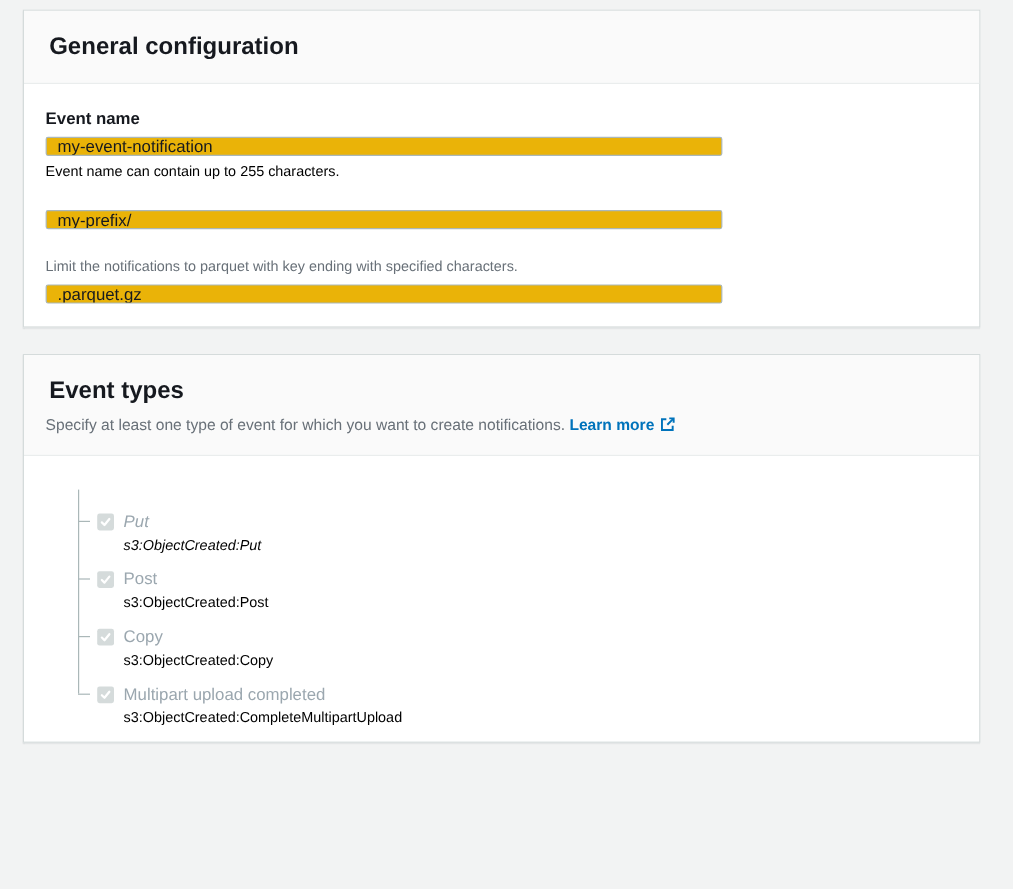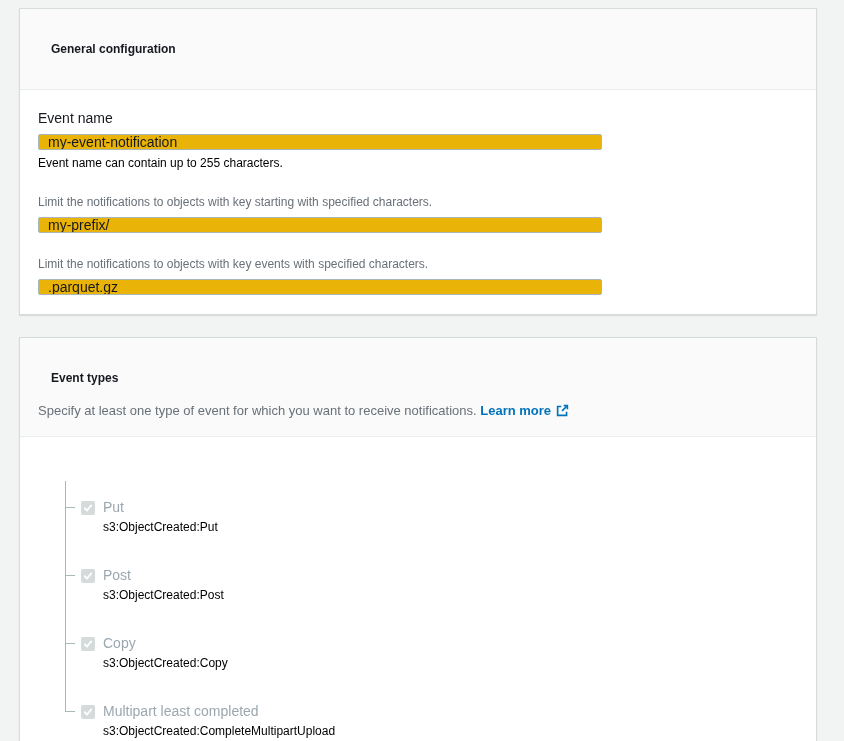--- a/index.html
+++ b/index.html
@@ -20,42 +20,42 @@
   }
   .card + .card { margin-top: 22px; }
 
   .card-header {
     background: #fafafa;
     border-bottom: 1px solid #eaeded;
     padding: 16px 18px;
   }
   .card-header.with-desc { padding: 16px 18px 17px; }
   .card-title {
-    margin: 13px;
-    font-size: 12px; line-height: 22px; font-weight: 700;
+    margin: 3px;
+    font-size: 20px; line-height: 22px; font-weight: 700;
     color: #16191f;
   }
   .header-desc {
     margin-top: 8px;
     font-size: 13px; line-height: 17px;
     color: #687078;
   }
   .learn-more {
     color: #0073bb; font-weight: 700; text-decoration: none;
     white-space: nowrap;
   }
   .ext-icon { margin-left: 5px; vertical-align: -2px; }
 
   .card-body { padding: 20px 18px 19px; }
   .card-body.event-types-body { padding: 34px 18px 12px; }
 
   
   .field + .field { margin-top: 24px; }
   .field-label {
-    font-size: 14px; line-height: 17px; font-weight: 400;
+    font-size: 14px; line-height: 17px; font-weight: 700;
     color: #16191f; display: block;
   }
   .optional-flag { font-style: italic; color: #545b64; margin-left: 4px; }
   .field-desc {
     margin-top: 3px;
     font-size: 12px; line-height: 15px; color: #687078;
   }
   .text-input {
     display: block;
     margin-top: 7px;
@@ -87,22 +87,22 @@
     margin: 3px 0 0 22px;
     font-size: 12px; line-height: 16px; color: #687078;
   }
 
   .tree { position: relative; margin-left: 27px; }
   .tree::before {
     content: ""; position: absolute;
     left: 0; top: -18px; bottom: 28px; width: 1px;
     background: #aab7b8;
   }
-  .tree-child { position: relative; padding-left: 16px; margin-top: 32px; }
-  .tree-child.first { margin-top: 28px; }
+  .tree-child { position: relative; padding-left: 16px; margin-top: 12px; }
+  .tree-child.first { margin-top: 12px; font-style: italic; }
   .tree-child::before {
     content: ""; position: absolute;
     left: 0; top: 8px; width: 10px; height: 1px;
     background: #aab7b8;
   }
   .tree-child .cb-label { color: #9ba7af; }
   .tree-child .event-code { color: #000000; }
 </style>
 </head>
 <body>
@@ -117,37 +117,36 @@
 
       <div class="field">
         <label class="field-label">
           <span>Event name</span>
         </label>
         <input class="text-input" type="text" value="my-event-notification" style="">
         <div class="field-helper">Event name can contain up to 255 characters.</div>
       </div>
 
       <div class="field">
-        <div class="field-desc">Limit the notifications to objects with key starting with specified characters.</div>
         <input class="text-input" type="text" value="my-prefix/" style="">
       </div>
 
       <div class="field">
-        <div class="field-desc">Limit the notifications to objects with key events with specified characters.</div>
+        <div class="field-desc">Limit the notifications to parquet with key ending with specified characters.</div>
         <input class="text-input" type="text" value=".parquet.gz" style="">
       </div>
 
     </div>
   </section>
 
   <section class="card">
     <div class="card-header with-desc">
       <h2 class="card-title">Event types</h2>
       <div class="header-desc">
-        <span>Specify at least one type of event for which you want to receive notifications.</span>
+        <span>Specify at least one type of event for which you want to create notifications.</span>
         <a href="#" class="learn-more"><span>Learn more</span><svg class="ext-icon" width="13" height="13" viewBox="0 0 16 16" fill="none" stroke="#0073bb" stroke-width="2">
             <path d="M13 9.5V14H2V3h4.5"></path>
             <path d="M9.5 2H14v4.5"></path>
             <path d="M13.5 2.5L7.5 8.5"></path>
           </svg></a>
       </div>
     </div>
 
     <div class="card-body event-types-body">
 
@@ -190,21 +189,21 @@
           <div class="event-code">s3:ObjectCreated:Copy</div>
         </div>
 
         <div class="tree-child">
           <div class="cb-row">
             <span class="checkbox disabled">
               <svg width="10" height="10" viewBox="0 0 16 16" fill="none" stroke="#ffffff" stroke-width="3" stroke-linecap="round" stroke-linejoin="round">
                 <path d="M3 8.5l3.5 3.5L13 4"></path>
               </svg>
             </span>
-            <span class="cb-label">Multipart least completed</span>
+            <span class="cb-label">Multipart upload completed</span>
           </div>
           <div class="event-code">s3:ObjectCreated:CompleteMultipartUpload</div>
         </div>
 
       </div>
 
     </div>
   </section>
 
 </div>

